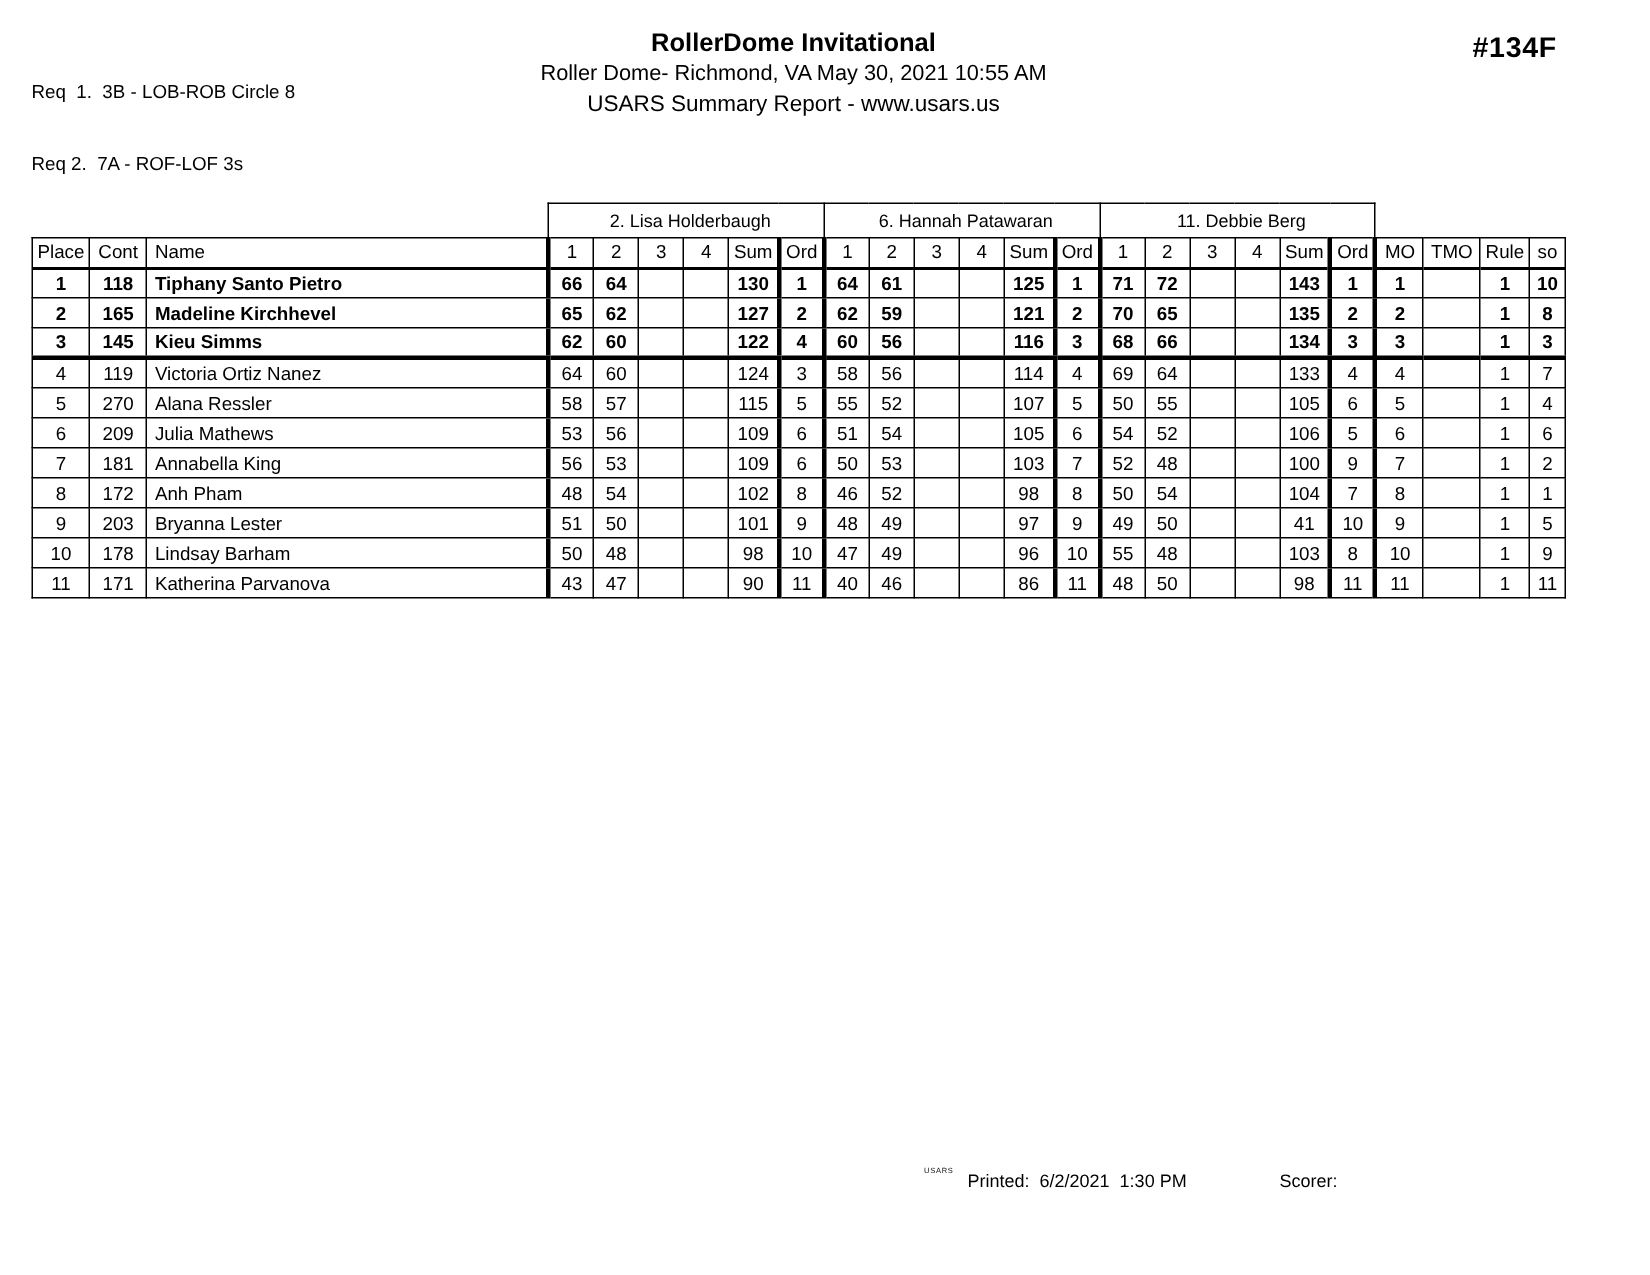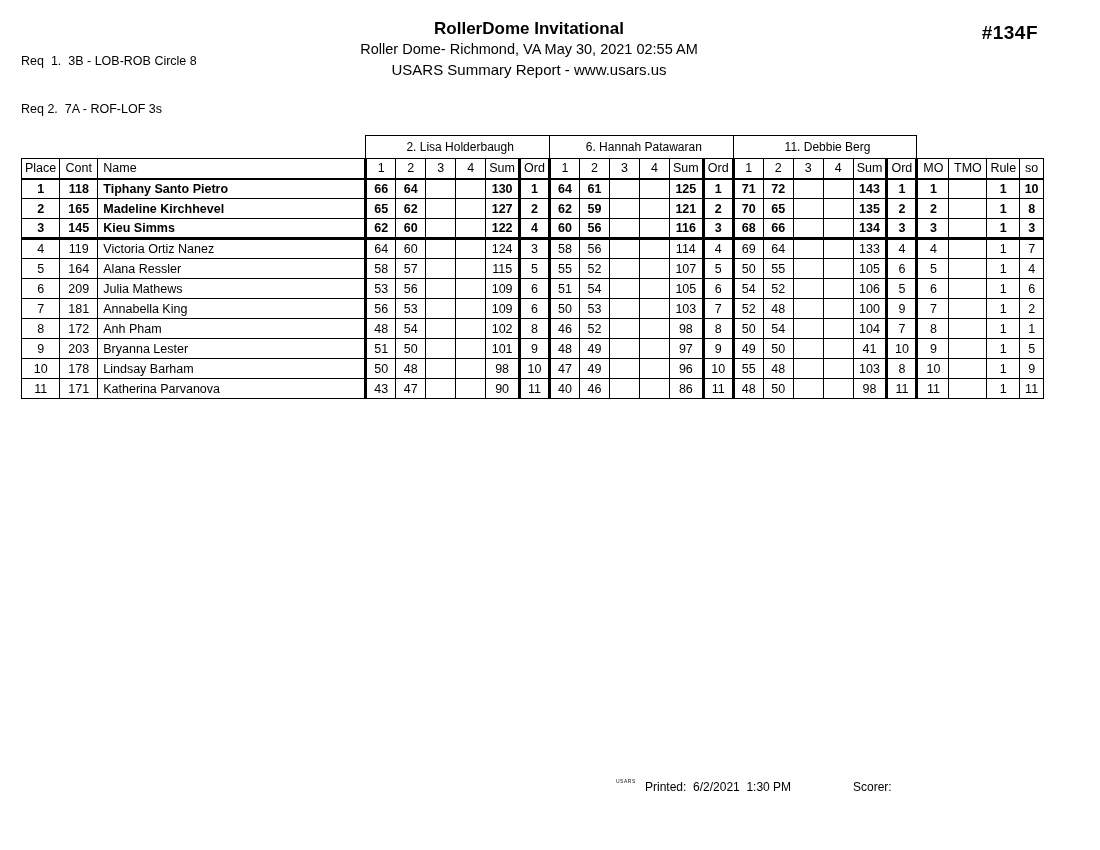--- a/index.html
+++ b/index.html
@@ -165,21 +165,21 @@
 </head>
 <body>
 
 <div class="reqs">
   <div>Req  1.  3B - LOB-ROB Circle 8</div>
   <div>Req 2.  7A - ROF-LOF 3s</div>
 </div>
 
 <div class="header">
   <div class="title-main">RollerDome Invitational</div>
-  <div class="title-venue">Roller Dome- Richmond, VA  May 30, 2021  02:55 AM</div>
+  <div class="title-venue">Roller Dome- Richmond, VA  May 30, 2021  10:55 AM</div>
   <div class="title-report">USARS Summary Report - www.usars.us</div>
 </div>
 
 <div class="event-code">#134F</div>
 
 <div class="grid-wrap">
   <table class="grid">
     <tbody>
 
       <tr class="band-row">
@@ -330,21 +330,21 @@
           <td class="c-score"></td>
           <td class="c-sum">133</td>
           <td class="c-ord thick-l thick-r">4</td>
           <td class="c-mo">4</td>
           <td class="c-tmo"></td>
           <td class="c-rule">1</td>
           <td class="c-so">7</td>
         </tr>
         <tr class="">
           <td class="c-place">5</td>
-          <td class="c-cont">164</td>
+          <td class="c-cont">270</td>
           <td class="c-name">Alana Ressler</td>
           <td class="c-score thick-l">58</td>
           <td class="c-score">57</td>
           <td class="c-score"></td>
           <td class="c-score"></td>
           <td class="c-sum">115</td>
           <td class="c-ord thick-l thick-r">5</td>
           <td class="c-score">55</td>
           <td class="c-score">52</td>
           <td class="c-score"></td>

